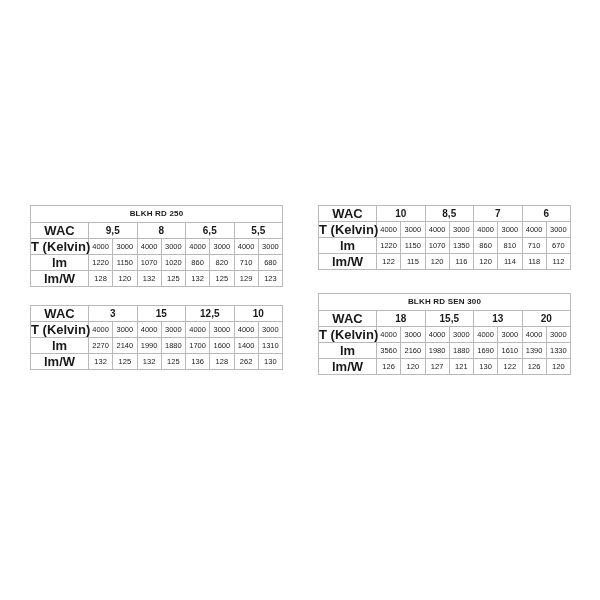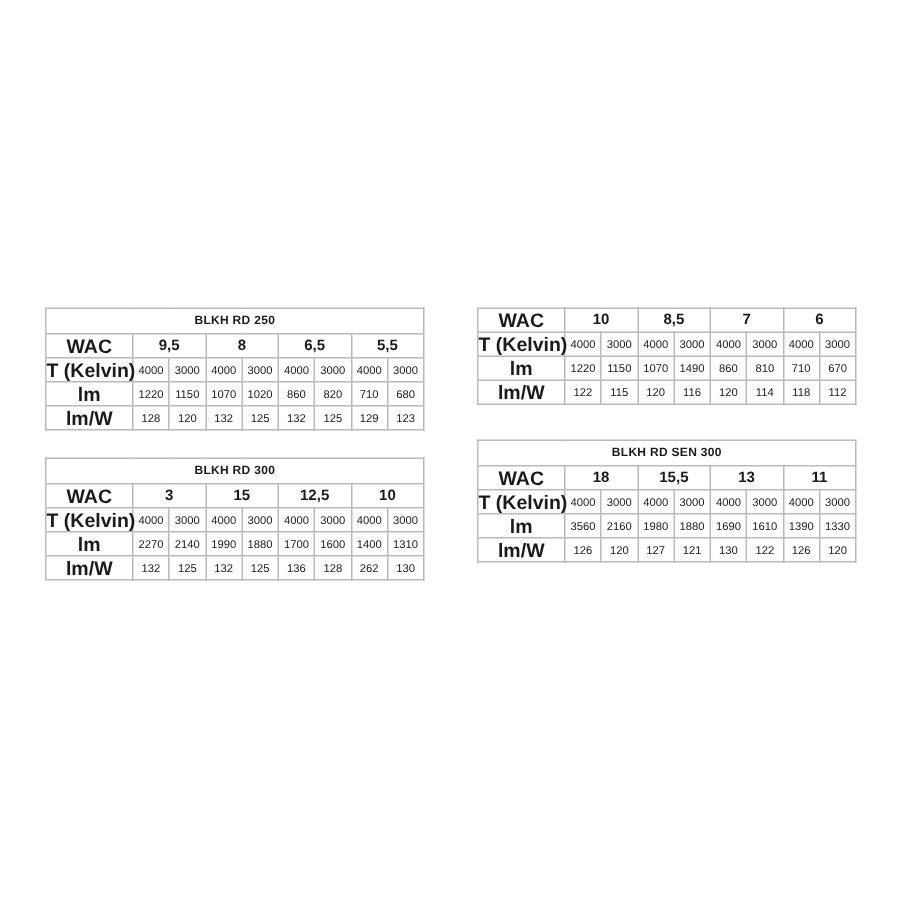--- a/index.html
+++ b/index.html
@@ -150,21 +150,21 @@
           <td>4000</td>
           <td>3000</td>
           <td>4000</td>
           <td>3000</td>
         </tr>
         <tr>
           <td class="row-label">lm</td>
           <td>1220</td>
           <td>1150</td>
           <td>1070</td>
-          <td>1490</td>
+          <td>1350</td>
           <td>860</td>
           <td>810</td>
           <td>710</td>
           <td>670</td>
         </tr>
         <tr>
           <td class="row-label">lm/W</td>
           <td>122</td>
           <td>115</td>
           <td>120</td>
@@ -183,23 +183,20 @@
         <col class="data-col">
         <col class="data-col">
         <col class="data-col">
         <col class="data-col">
       <col class="data-col">
         <col class="data-col">
         <col class="data-col">
         <col class="data-col">
     </colgroup>
     <tbody>
-        <tr>
-          <td class="title-cell" colspan="9">BLKH RD 300</td>
-        </tr>
         <tr>
           <td class="row-label">WAC</td>
           <td class="wac-val" colspan="2">3</td>
           <td class="wac-val" colspan="2">15</td>
           <td class="wac-val" colspan="2">12,5</td>
           <td class="wac-val" colspan="2">10</td>
         </tr>
         <tr>
           <td class="row-label">T (Kelvin)</td>
           <td>4000</td>
@@ -250,21 +247,21 @@
     </colgroup>
     <tbody>
         <tr>
           <td class="title-cell" colspan="9">BLKH RD SEN 300</td>
         </tr>
         <tr>
           <td class="row-label">WAC</td>
           <td class="wac-val" colspan="2">18</td>
           <td class="wac-val" colspan="2">15,5</td>
           <td class="wac-val" colspan="2">13</td>
-          <td class="wac-val" colspan="2">11</td>
+          <td class="wac-val" colspan="2">20</td>
         </tr>
         <tr>
           <td class="row-label">T (Kelvin)</td>
           <td>4000</td>
           <td>3000</td>
           <td>4000</td>
           <td>3000</td>
           <td>4000</td>
           <td>3000</td>
           <td>4000</td>

